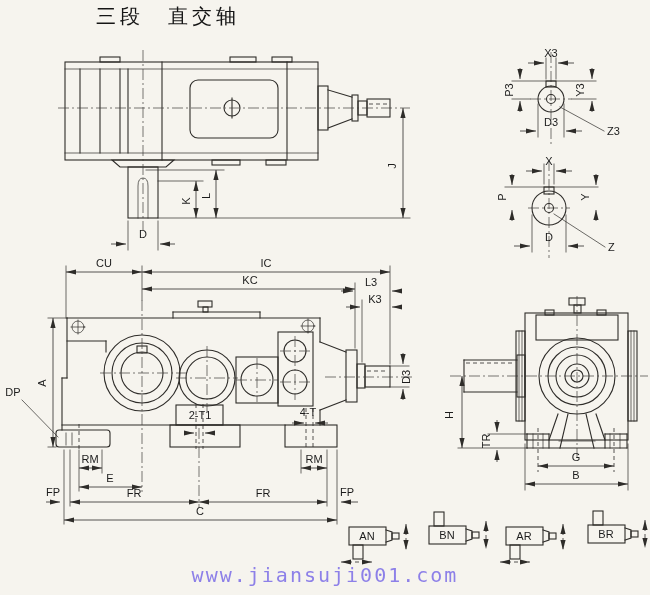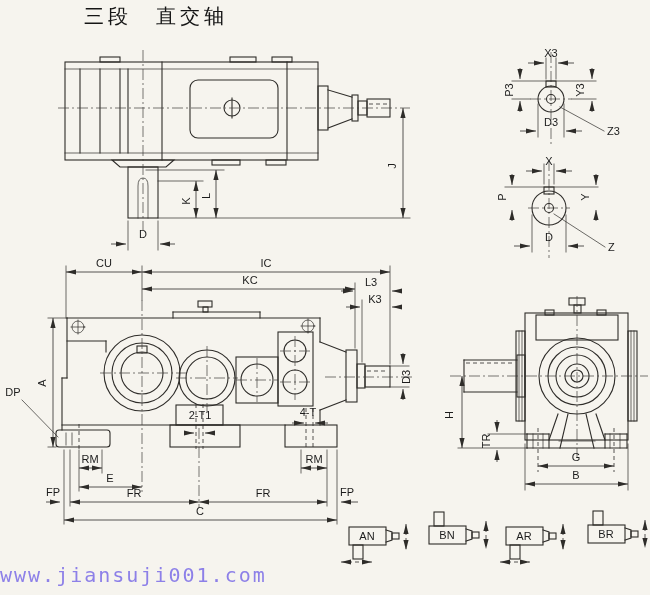--- a/index.html
+++ b/index.html
@@ -1,20 +1,20 @@
 <!DOCTYPE html>
 <html><head>
 <meta charset="utf-8">
 <style>
   html,body{margin:0;padding:0;background:#e8e6e0;}
   .sheet{position:relative;width:650px;height:595px;background:#f6f4ee;overflow:hidden;
          font-family:"Liberation Sans",sans-serif;}
-  .title{position:absolute;left:84px;top:3px;font:20px "Liberation Serif","DejaVu Serif",serif;
+  .title{position:absolute;left:96px;top:3px;font:20px "Liberation Serif","DejaVu Serif",serif;
          letter-spacing:4px;color:#151515;white-space:pre;}
-  .wm{position:absolute;left:0;right:0;top:563px;text-align:left;
+  .wm{position:absolute;left:0;right:0;top:563px;text-align:center;
       font:20px "DejaVu Sans Mono",monospace;color:#8d80e8;letter-spacing:2px;}
   svg{position:absolute;left:0;top:0;}
   svg text{font-family:"Liberation Sans",sans-serif;font-size:11px;fill:#1c1c1c;}
   .ln{stroke:#2e2c29;stroke-width:1.1;fill:none;stroke-linecap:square;}
   .th{stroke:#2e2c29;stroke-width:0.7;fill:none;stroke-linecap:square;}
   .cl{stroke:#413e39;stroke-width:0.7;fill:none;stroke-dasharray:11 3 2 3;}
   .dsh{stroke:#2e2c29;stroke-width:0.8;fill:none;stroke-dasharray:4 3;}
   .dim{stroke:#2e2c29;stroke-width:0.8;fill:none;}
 </style>
 </head>

